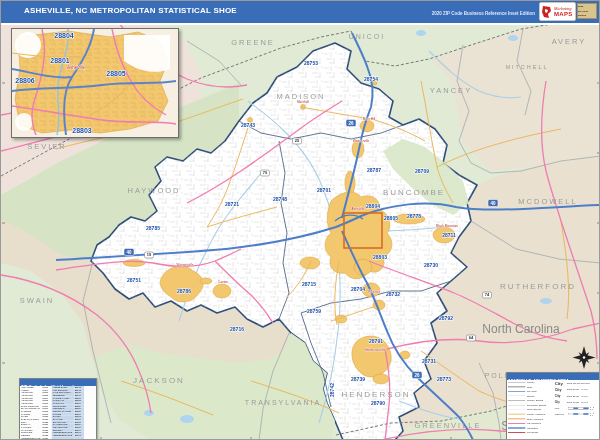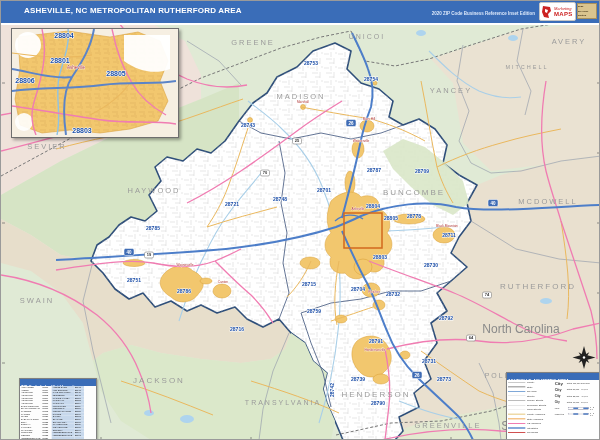--- a/index.html
+++ b/index.html
@@ -58,21 +58,21 @@
   .scale .bar i:nth-child(odd){background:#fff;}
   .scale .bar i:nth-child(even){background:#4d7ec9;}
   .scale .ticks{letter-spacing:2px;}
 </style>
 </head>
 <body>
 
 <div class="page">
 
   <div class="hdr">
-    <span class="map-title">ASHEVILLE, NC METROPOLITAN RUTHERFORD AREA</span>
+    <span class="map-title">ASHEVILLE, NC METROPOLITAN STATISTICAL SHOE</span>
     <span class="edition">2020 ZIP Code Business Reference Inset Edition</span>
   </div>
   <div class="logo">
     <div class="logo-main">
       <svg width="12" height="14" viewBox="0 0 12 14">
         <path d="M2,1 L9,2 L10,6 L7,9 L8,13 L3,12 L1,7 Z" fill="#cc2222"></path>
         <path d="M4,4 L7,5 L6,8 L4,7 Z" fill="#fff"></path>
       </svg>
       <span class="logo-txt">
         <span class="l1">Marketing</span>

